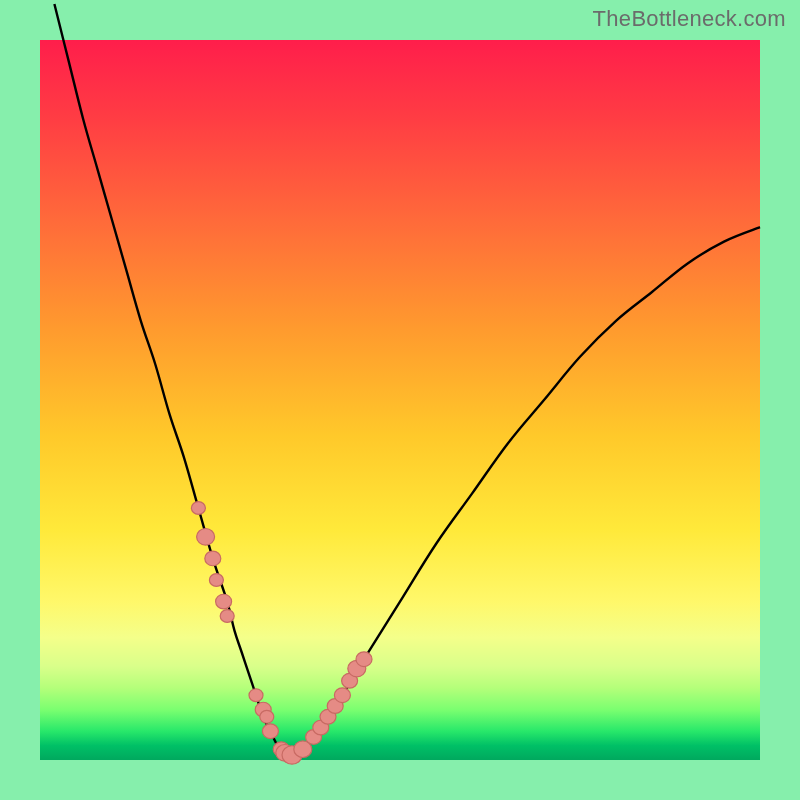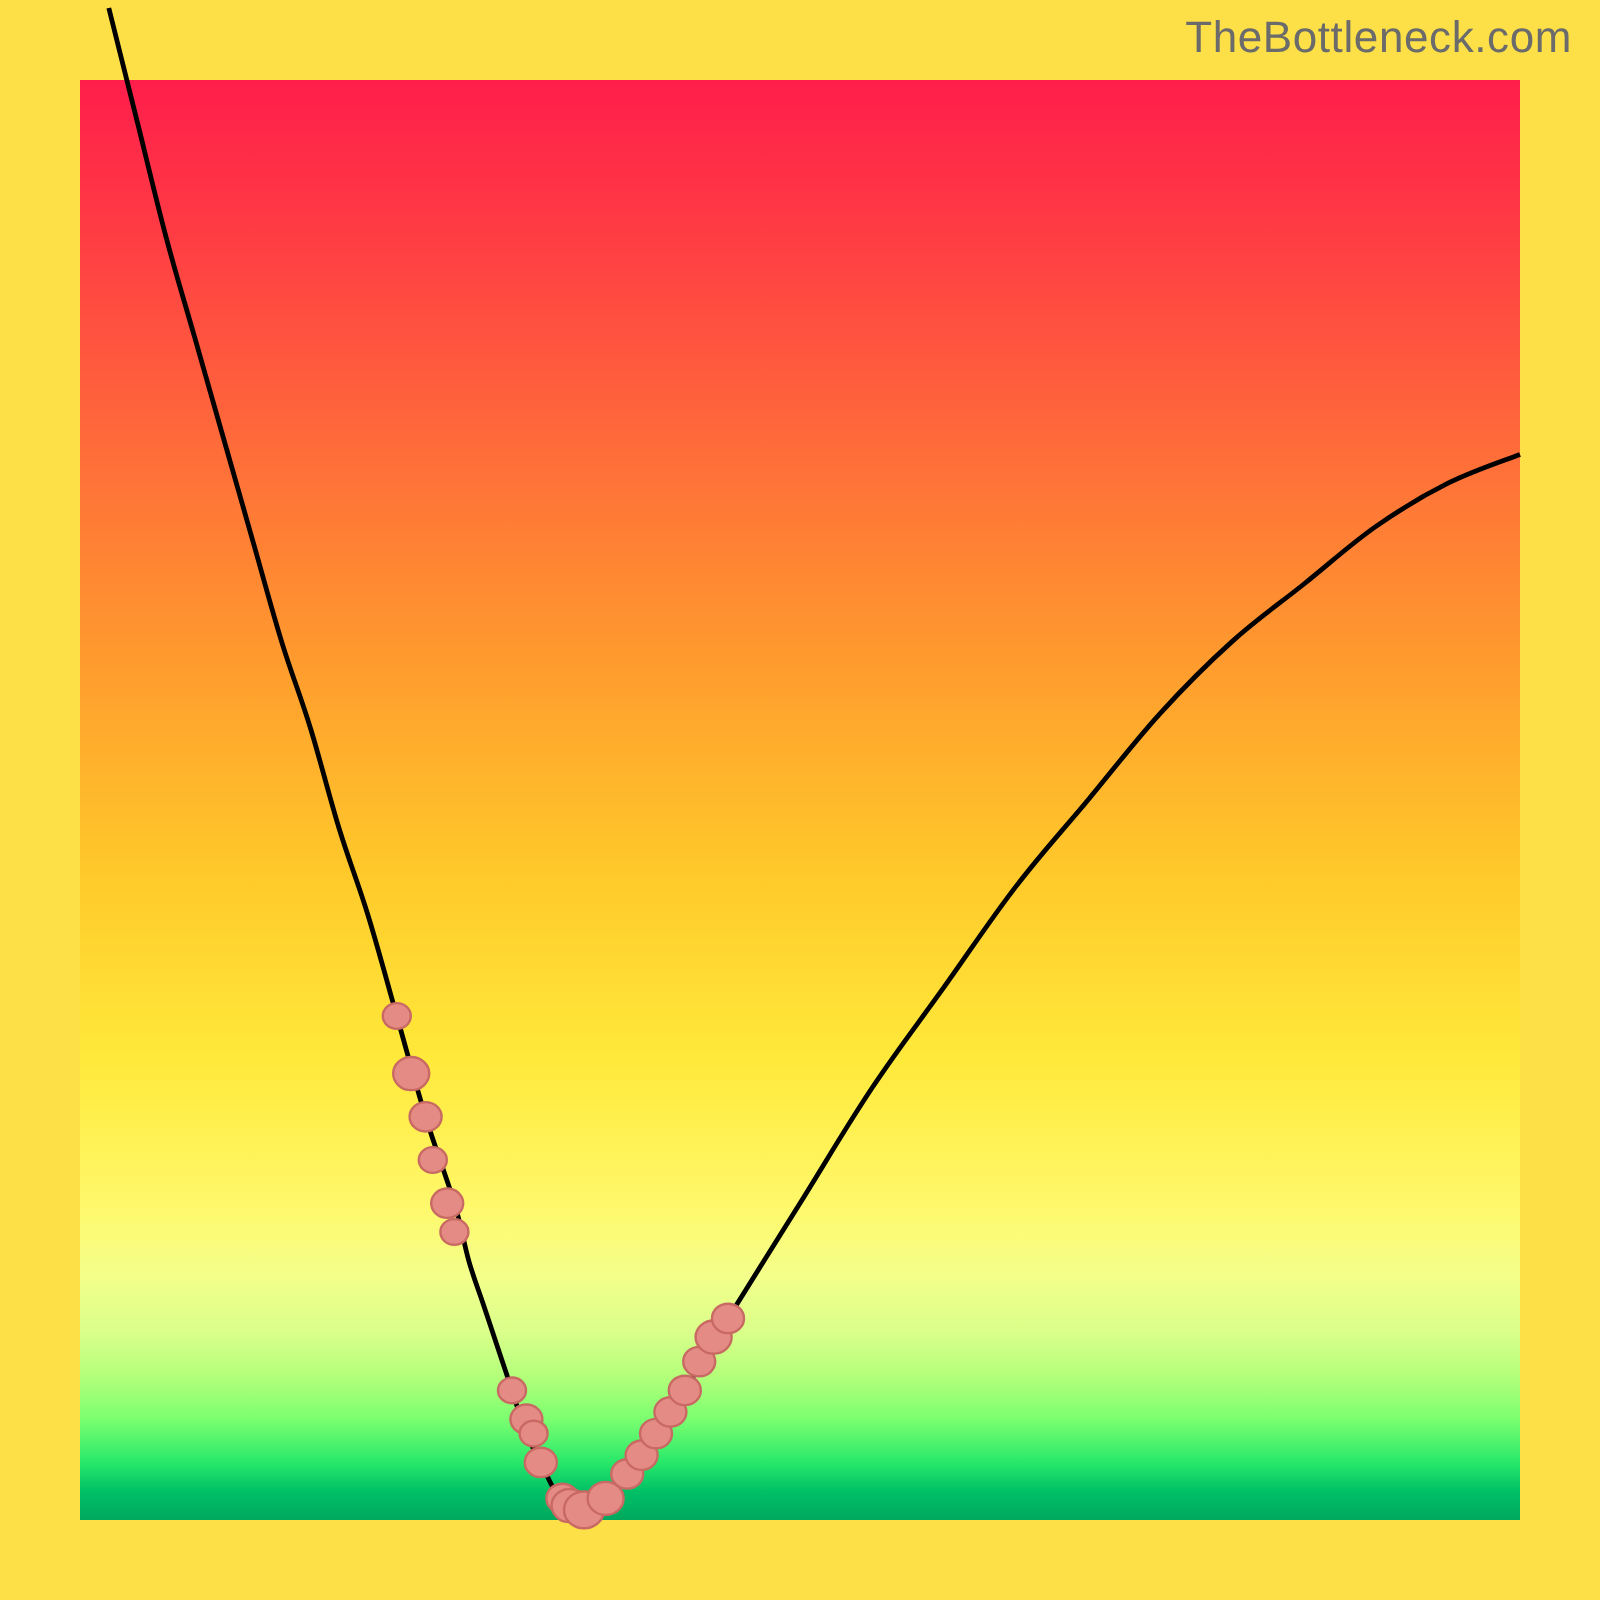--- a/index.html
+++ b/index.html
@@ -8,21 +8,21 @@
     width: 800px;
     height: 800px;
     background: #000;
     overflow: hidden;
     font-family: Arial, Helvetica, sans-serif;
   }
   .frame {
     position: relative;
     width: 800px;
     height: 800px;
-    background: #fde047;
+    background: #86efac;
   }
   .plot {
     position: absolute;
     left: 40px;
     top: 40px;
     width: 720px;
     height: 720px;
     background: linear-gradient(
       to bottom,
       #ff1e4b 0%,

